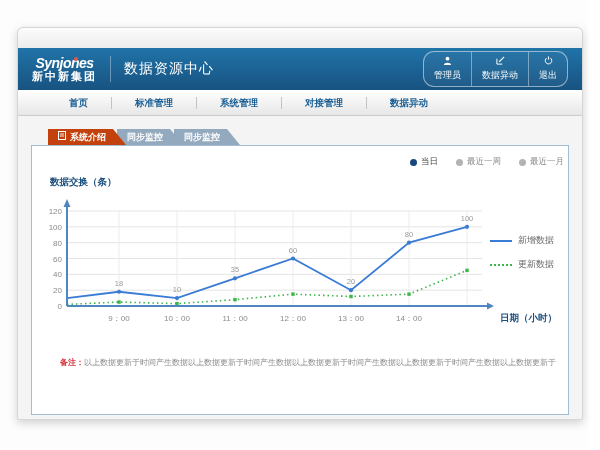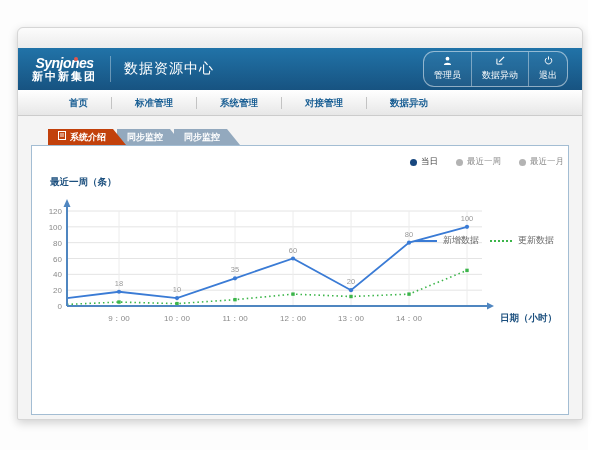--- a/index.html
+++ b/index.html
@@ -54,21 +54,21 @@
   .filter-row { position:absolute; top:10px; right:4px; display:flex; gap:18px; align-items:center; }
   .filter-opt { display:flex; align-items:center; gap:4px; font-size:8.5px; color:#8a8a8a; cursor:pointer; }
   .radio-dot { width:7px; height:7px; border-radius:50%; background:#b3b3b3; }
   .filter-opt.selected { color:#444; }
   .filter-opt.selected .radio-dot { background:#17477e; }
 
   .y-title { position:absolute; top:30px; left:18px; font-size:9.5px; font-weight:bold; color:#1b4f7e; }
 
   .chart-wrap { position:absolute; top:45px; left:10px; width:546px; height:142px; }
 
-  .legend { position:absolute; top:88px; right:14px; display:flex; flex-direction:row; gap:11px; }
+  .legend { position:absolute; top:88px; right:14px; display:flex; flex-direction:column; gap:11px; }
   .legend-item { display:flex; align-items:center; gap:6px; font-size:9px; color:#666; cursor:pointer; }
   .legend-swatch { width:22px; height:0; border-top-width:2px; }
 
   .note { position:absolute; left:28px; right:20px; bottom:46px; font-size:8px; color:#8a8a8a; white-space:nowrap; }
   .note-prefix { color:#d9303a; font-weight:bold; }
 </style>
 </head>
 <body>
 
 <div class="page">
@@ -156,21 +156,21 @@
           <div class="filter-opt">
             <span class="radio-dot"></span>
             <span>最近一周</span>
           </div>
           <div class="filter-opt">
             <span class="radio-dot"></span>
             <span>最近一月</span>
           </div>
         </div>
 
-        <div class="y-title">最近一周（条）</div>
+        <div class="y-title">数据交换（条）</div>
 
         <div class="chart-wrap">
           <svg id="chart-svg" width="546" height="142" viewBox="0 0 546 142">
               <line x1="25" y1="99.16666666666667" x2="440" y2="99.16666666666667" stroke="#e4e4e4" stroke-width="1"></line>
               <line x1="25" y1="83.33333333333333" x2="440" y2="83.33333333333333" stroke="#e4e4e4" stroke-width="1"></line>
               <line x1="25" y1="67.5" x2="440" y2="67.5" stroke="#e4e4e4" stroke-width="1"></line>
               <line x1="25" y1="51.666666666666664" x2="440" y2="51.666666666666664" stroke="#e4e4e4" stroke-width="1"></line>
               <line x1="25" y1="35.83333333333333" x2="440" y2="35.83333333333333" stroke="#e4e4e4" stroke-width="1"></line>
               <line x1="25" y1="20" x2="440" y2="20" stroke="#e4e4e4" stroke-width="1"></line>
               <line x1="77" y1="20" x2="77" y2="115" stroke="#ececec" stroke-width="1"></line>
@@ -228,16 +228,19 @@
           <div class="legend-item">
             <span class="legend-swatch" style="border-top-style: solid; border-top-color: rgb(58, 123, 213);"></span>
             <span>新增数据</span>
           </div>
           <div class="legend-item">
             <span class="legend-swatch" style="border-top-style: dotted; border-top-color: rgb(60, 181, 74);"></span>
             <span>更新数据</span>
           </div>
         </div>
 
+        <div class="note">
+          <span class="note-prefix">备注：</span><span>以上数据更新于时间产生数据以上数据更新于时间产生数据以上数据更新于时间产生数据以上数据更新于时间产生数据以上数据更新于</span>
+        </div>
       </div>
     </div>
   </div>
 </div>
 
 </body></html>

